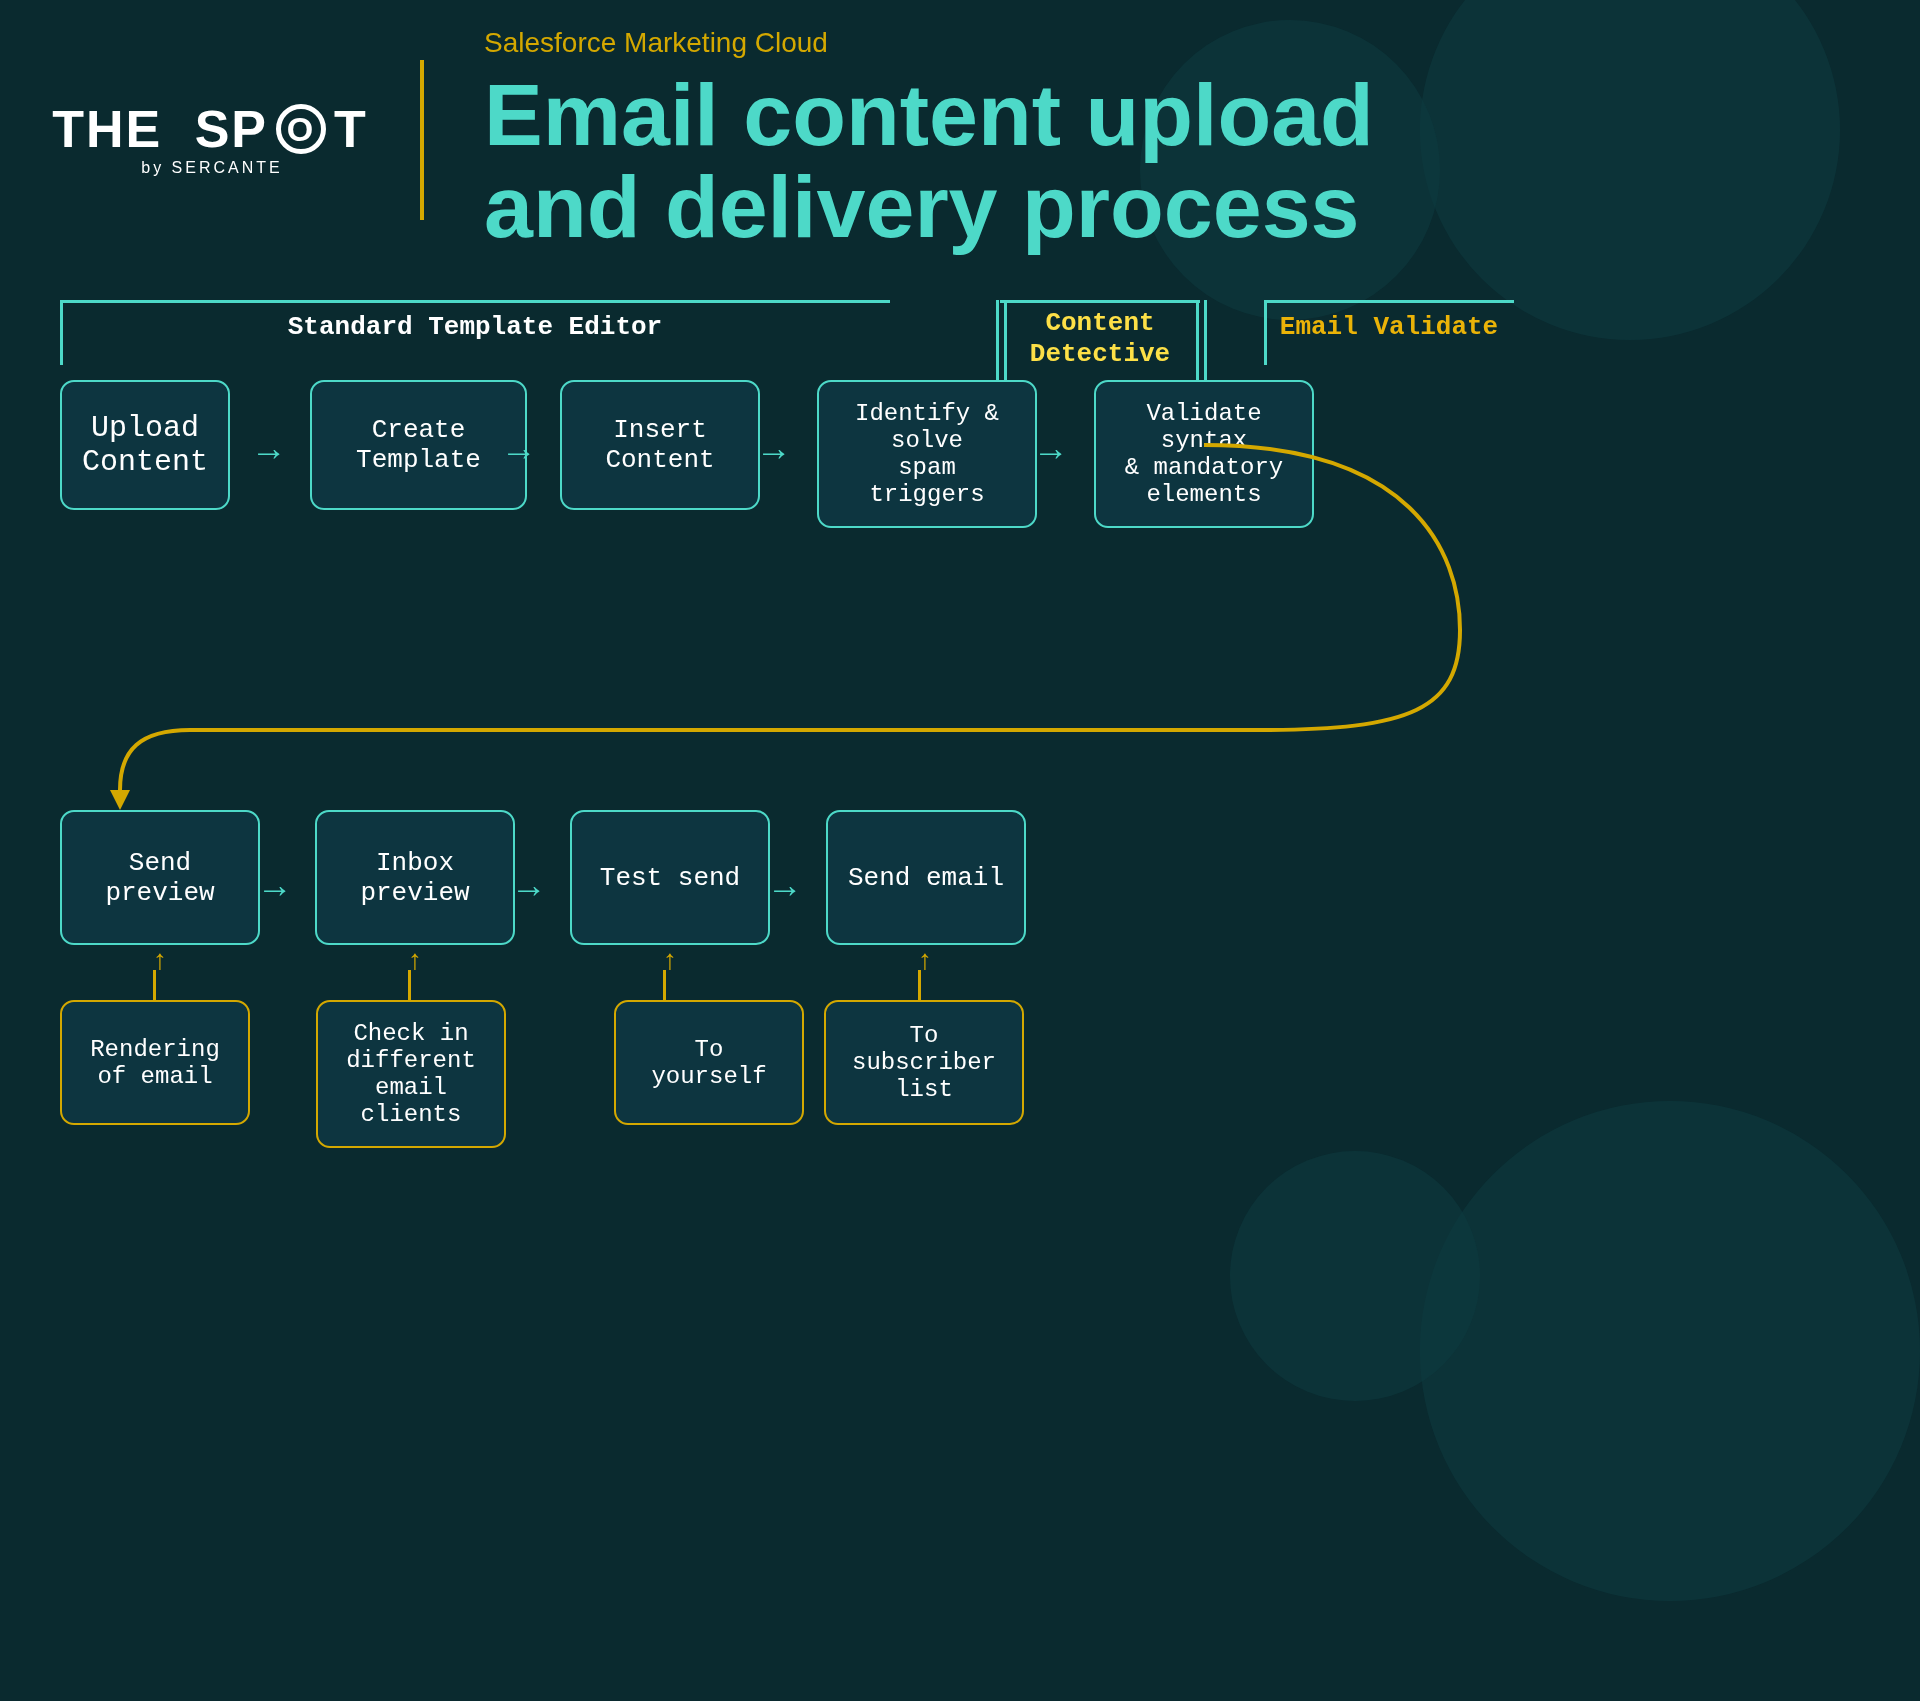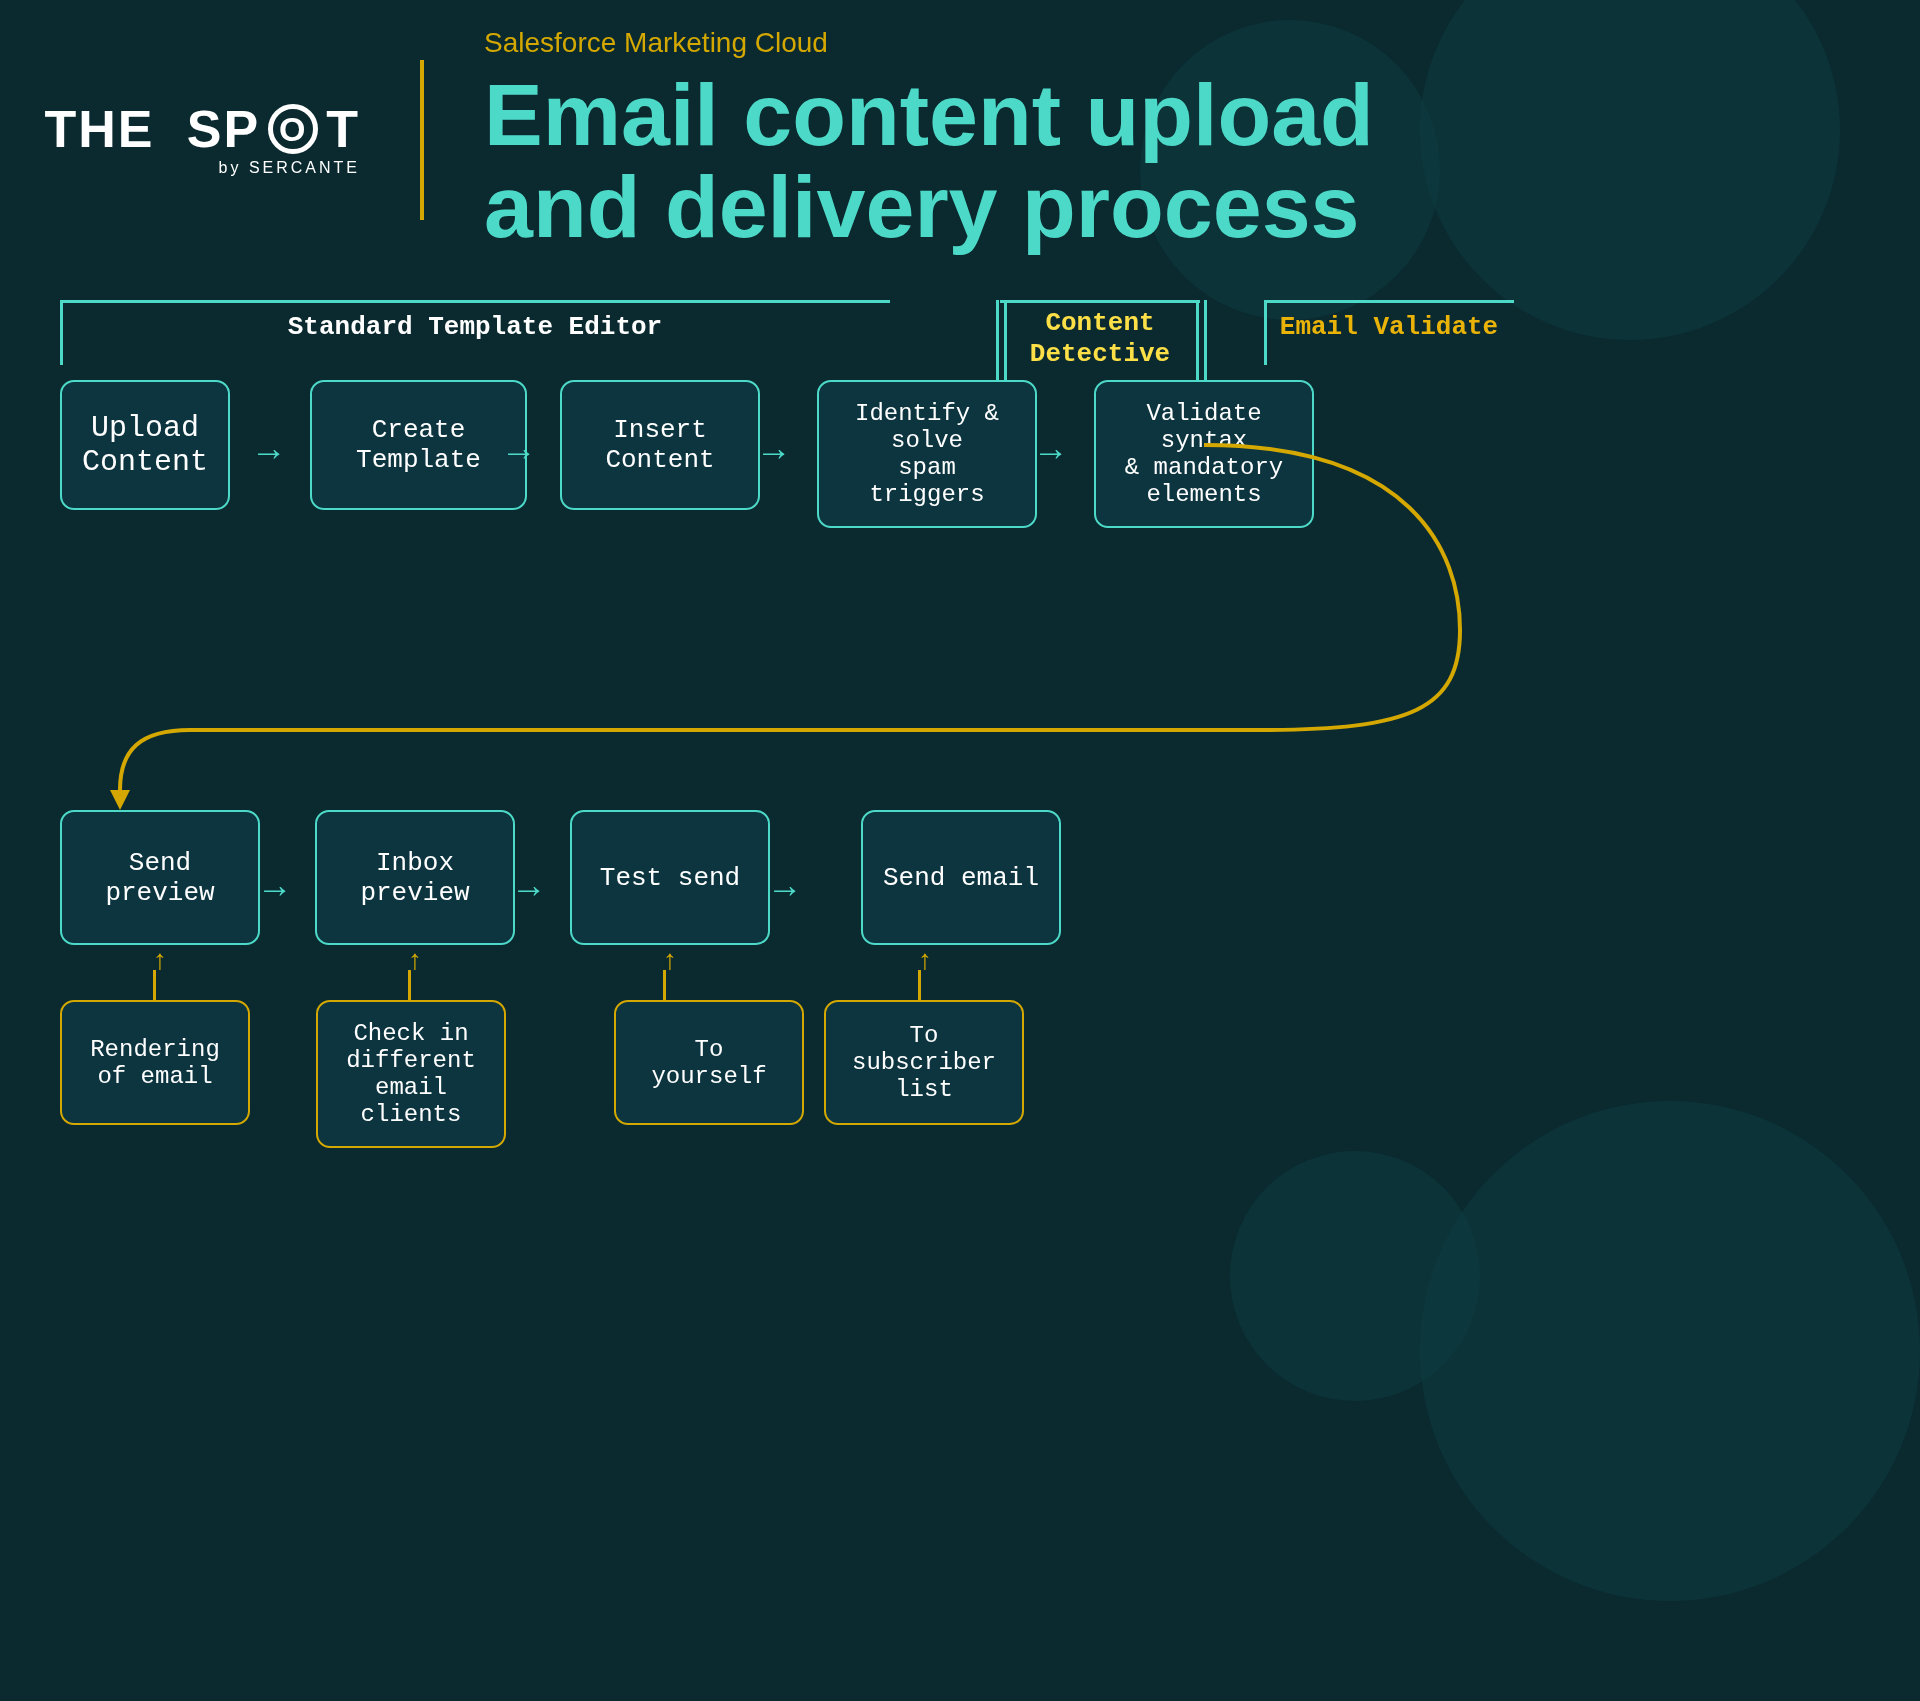--- a/index.html
+++ b/index.html
@@ -46,21 +46,21 @@
       display: flex;
       align-items: center;
     }
 
     
     .logo-section {
       width: 420px;
       padding: 40px 60px;
       display: flex;
       flex-direction: column;
-      align-items: flex-end;
+      align-items: center;
     }
 
     .logo-text {
       color: white;
       font-size: 52px;
       font-weight: 900;
       letter-spacing: 2px;
       line-height: 1;
       display: flex;
       align-items: center;
@@ -262,21 +262,21 @@
     </div>
 
     <div style="position:absolute; top:567px; left:458px; color:#4dd9c8; font-size:36px; display:flex; align-items:center;">→</div>
 
     <div class="box" style="top:510px; left:510px; width:200px; min-height:135px; font-size:26px;">
       <span>Test send</span>
     </div>
 
     <div style="position:absolute; top:567px; left:714px; color:#4dd9c8; font-size:36px; display:flex; align-items:center;">→</div>
 
-    <div class="box" style="top:510px; left:801px; width:200px; min-height:135px; font-size:26px;">
+    <div class="box" style="top:510px; left:766px; width:200px; min-height:135px; font-size:26px;">
       <span>Send email</span>
     </div>
 
     <div style="position:absolute; top:648px; left:90px; color:#d4a800; font-size:28px; text-align:center; width:20px; line-height:1;">↑</div>
     <div style="position:absolute; top:670px; left:93px; width:3px; height:30px; background:#d4a800;"></div>
 
     <div class="box box-yellow" style="top:700px; left:0; width:190px; min-height:125px; font-size:24px;">
       <span><span>Rendering</span><br><span>of email</span></span>
     </div>
 

